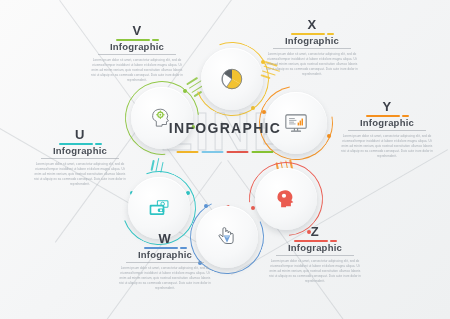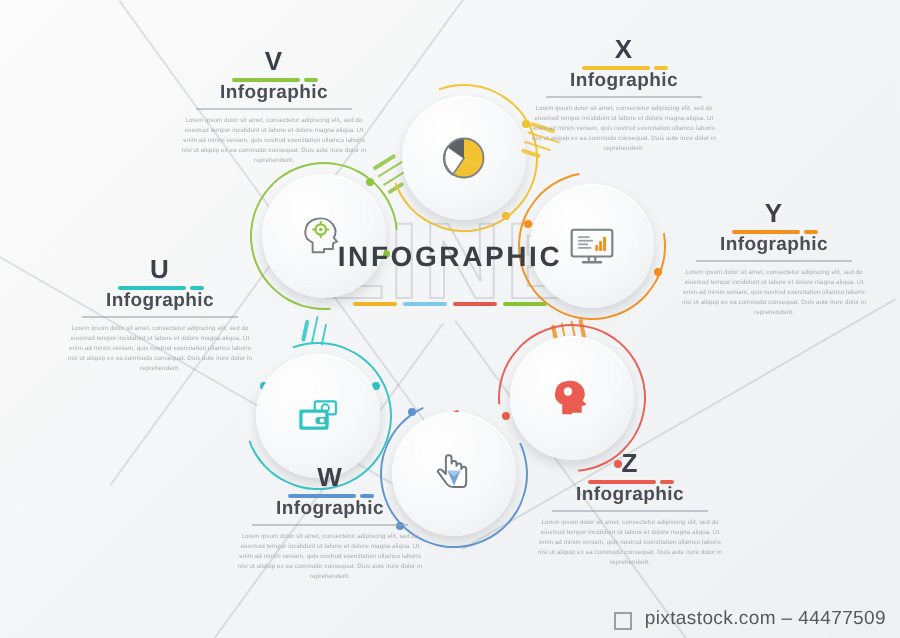--- a/index.html
+++ b/index.html
@@ -349,18 +349,14 @@
     <div class="letter">U</div>
     <div class="rulewrap">
       <i class="lg" style="background:#2ec4c4"></i>
         <i class="sm" style="background:#2ec4c4"></i>
     </div>
     <div class="sub">Infographic</div>
     <div class="underline"></div>
     <div class="body">Lorem ipsum dolor sit amet, consectetur adipiscing elit, sed do eiusmod tempor incididunt ut labore et dolore magna aliqua. Ut enim ad minim veniam, quis nostrud exercitation ullamco laboris nisi ut aliquip ex ea commodo consequat. Duis aute irure dolor in reprehenderit.</div>
   </div>
 
-  <div class="footer">
-    <span class="fbar"></span>
-    <span>pixtastock.com – 44477509</span>
-  </div>
 
 </div>
 
 </body></html>

